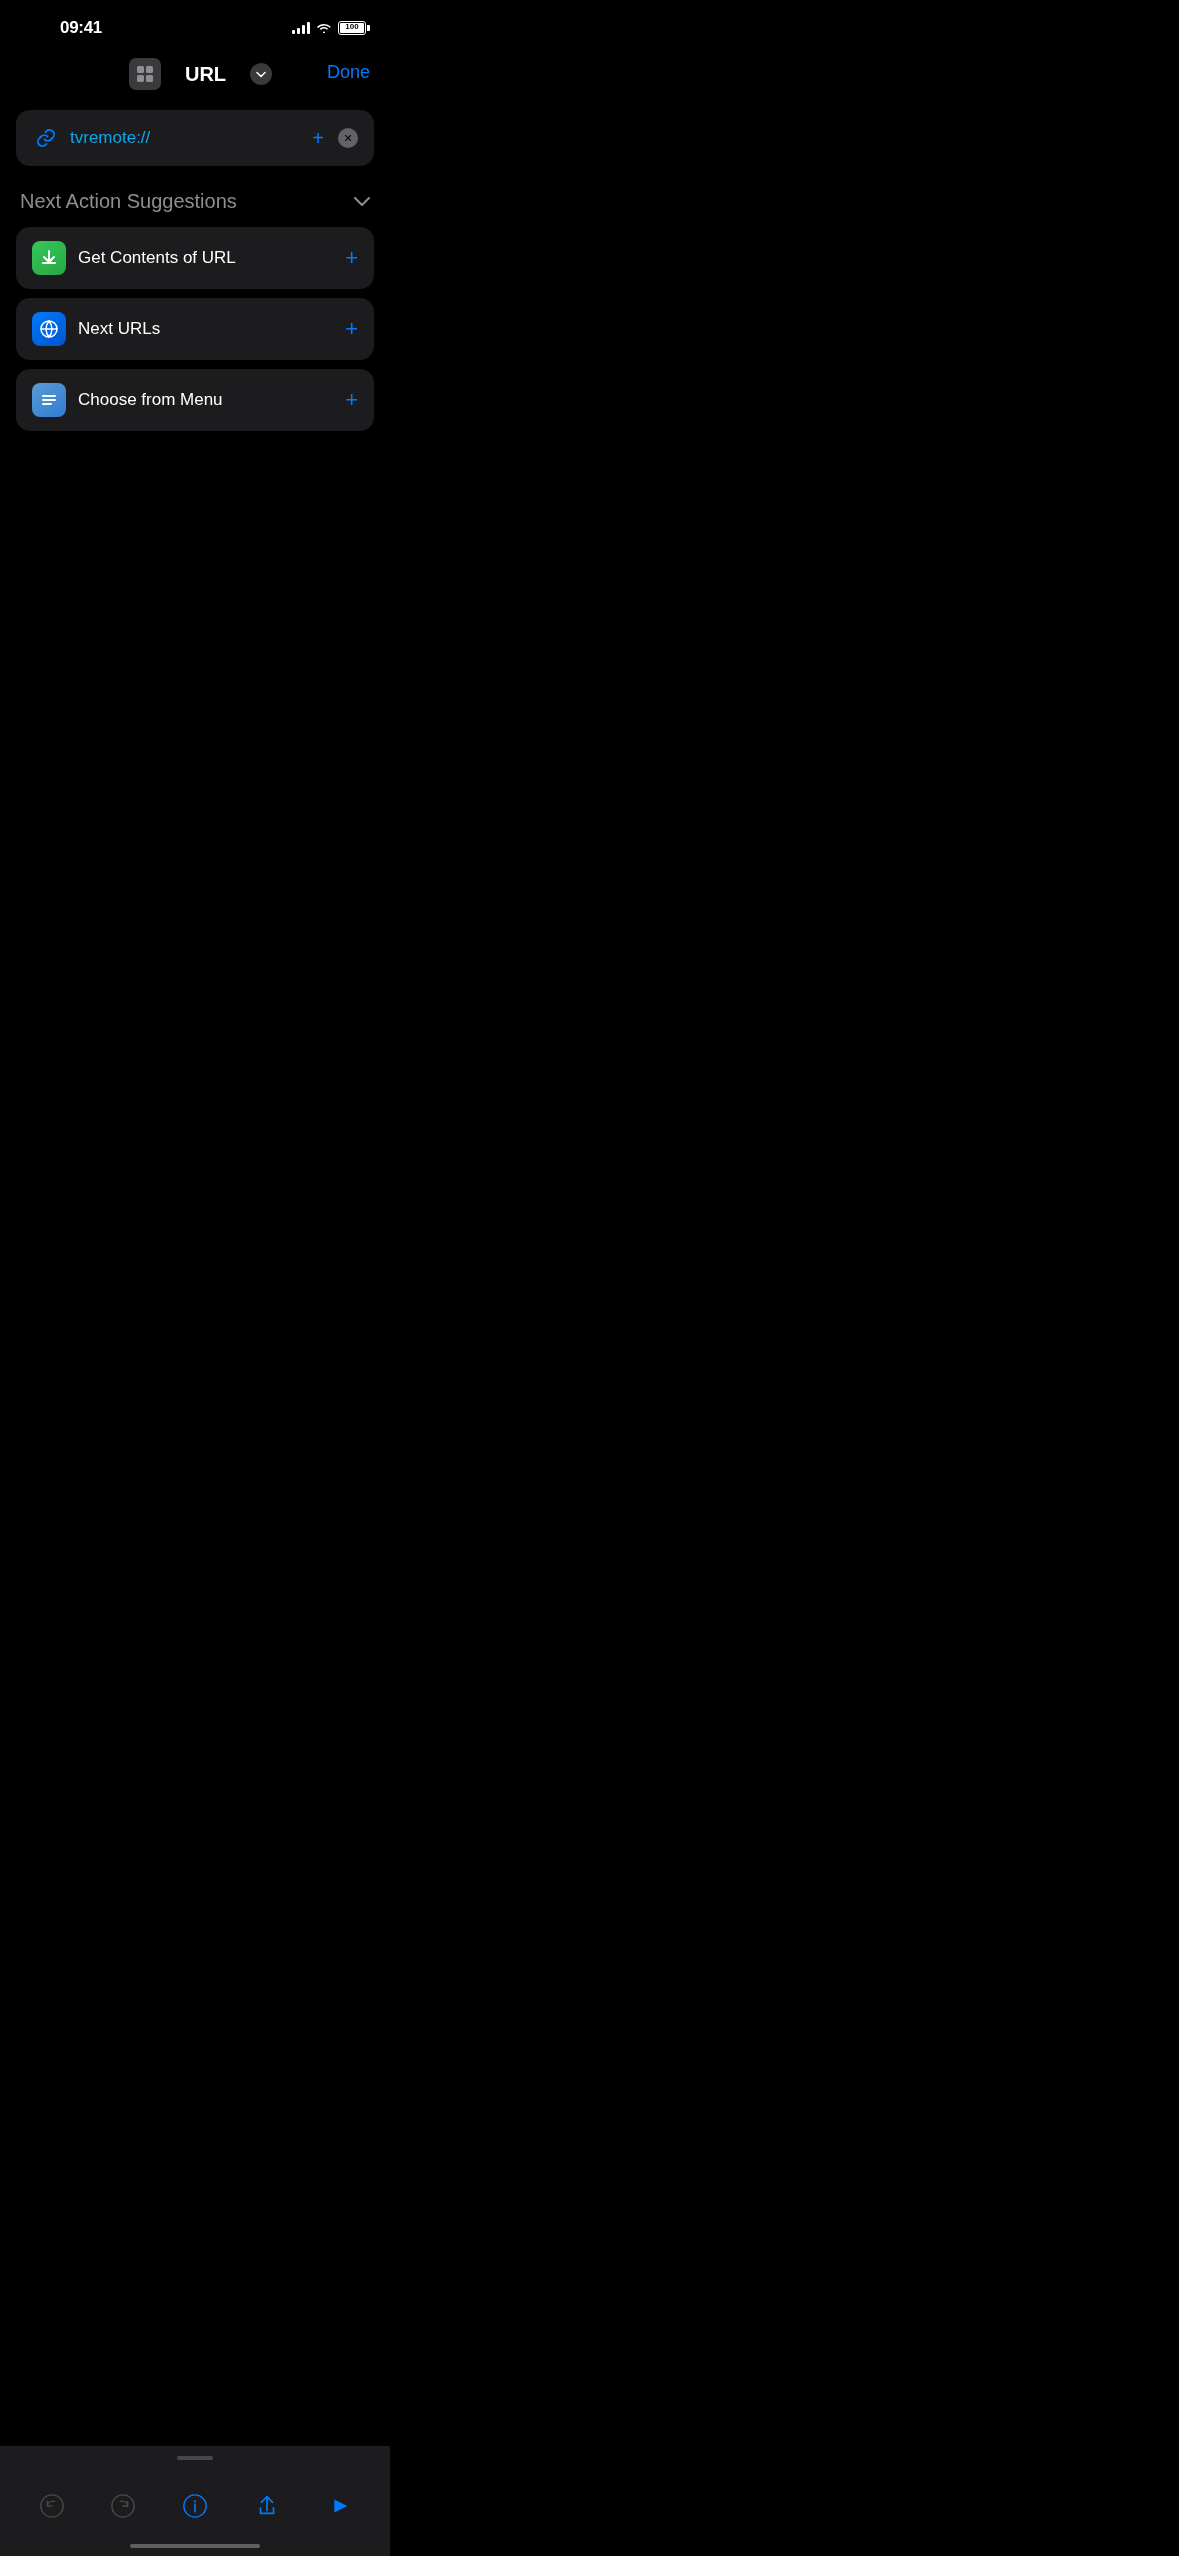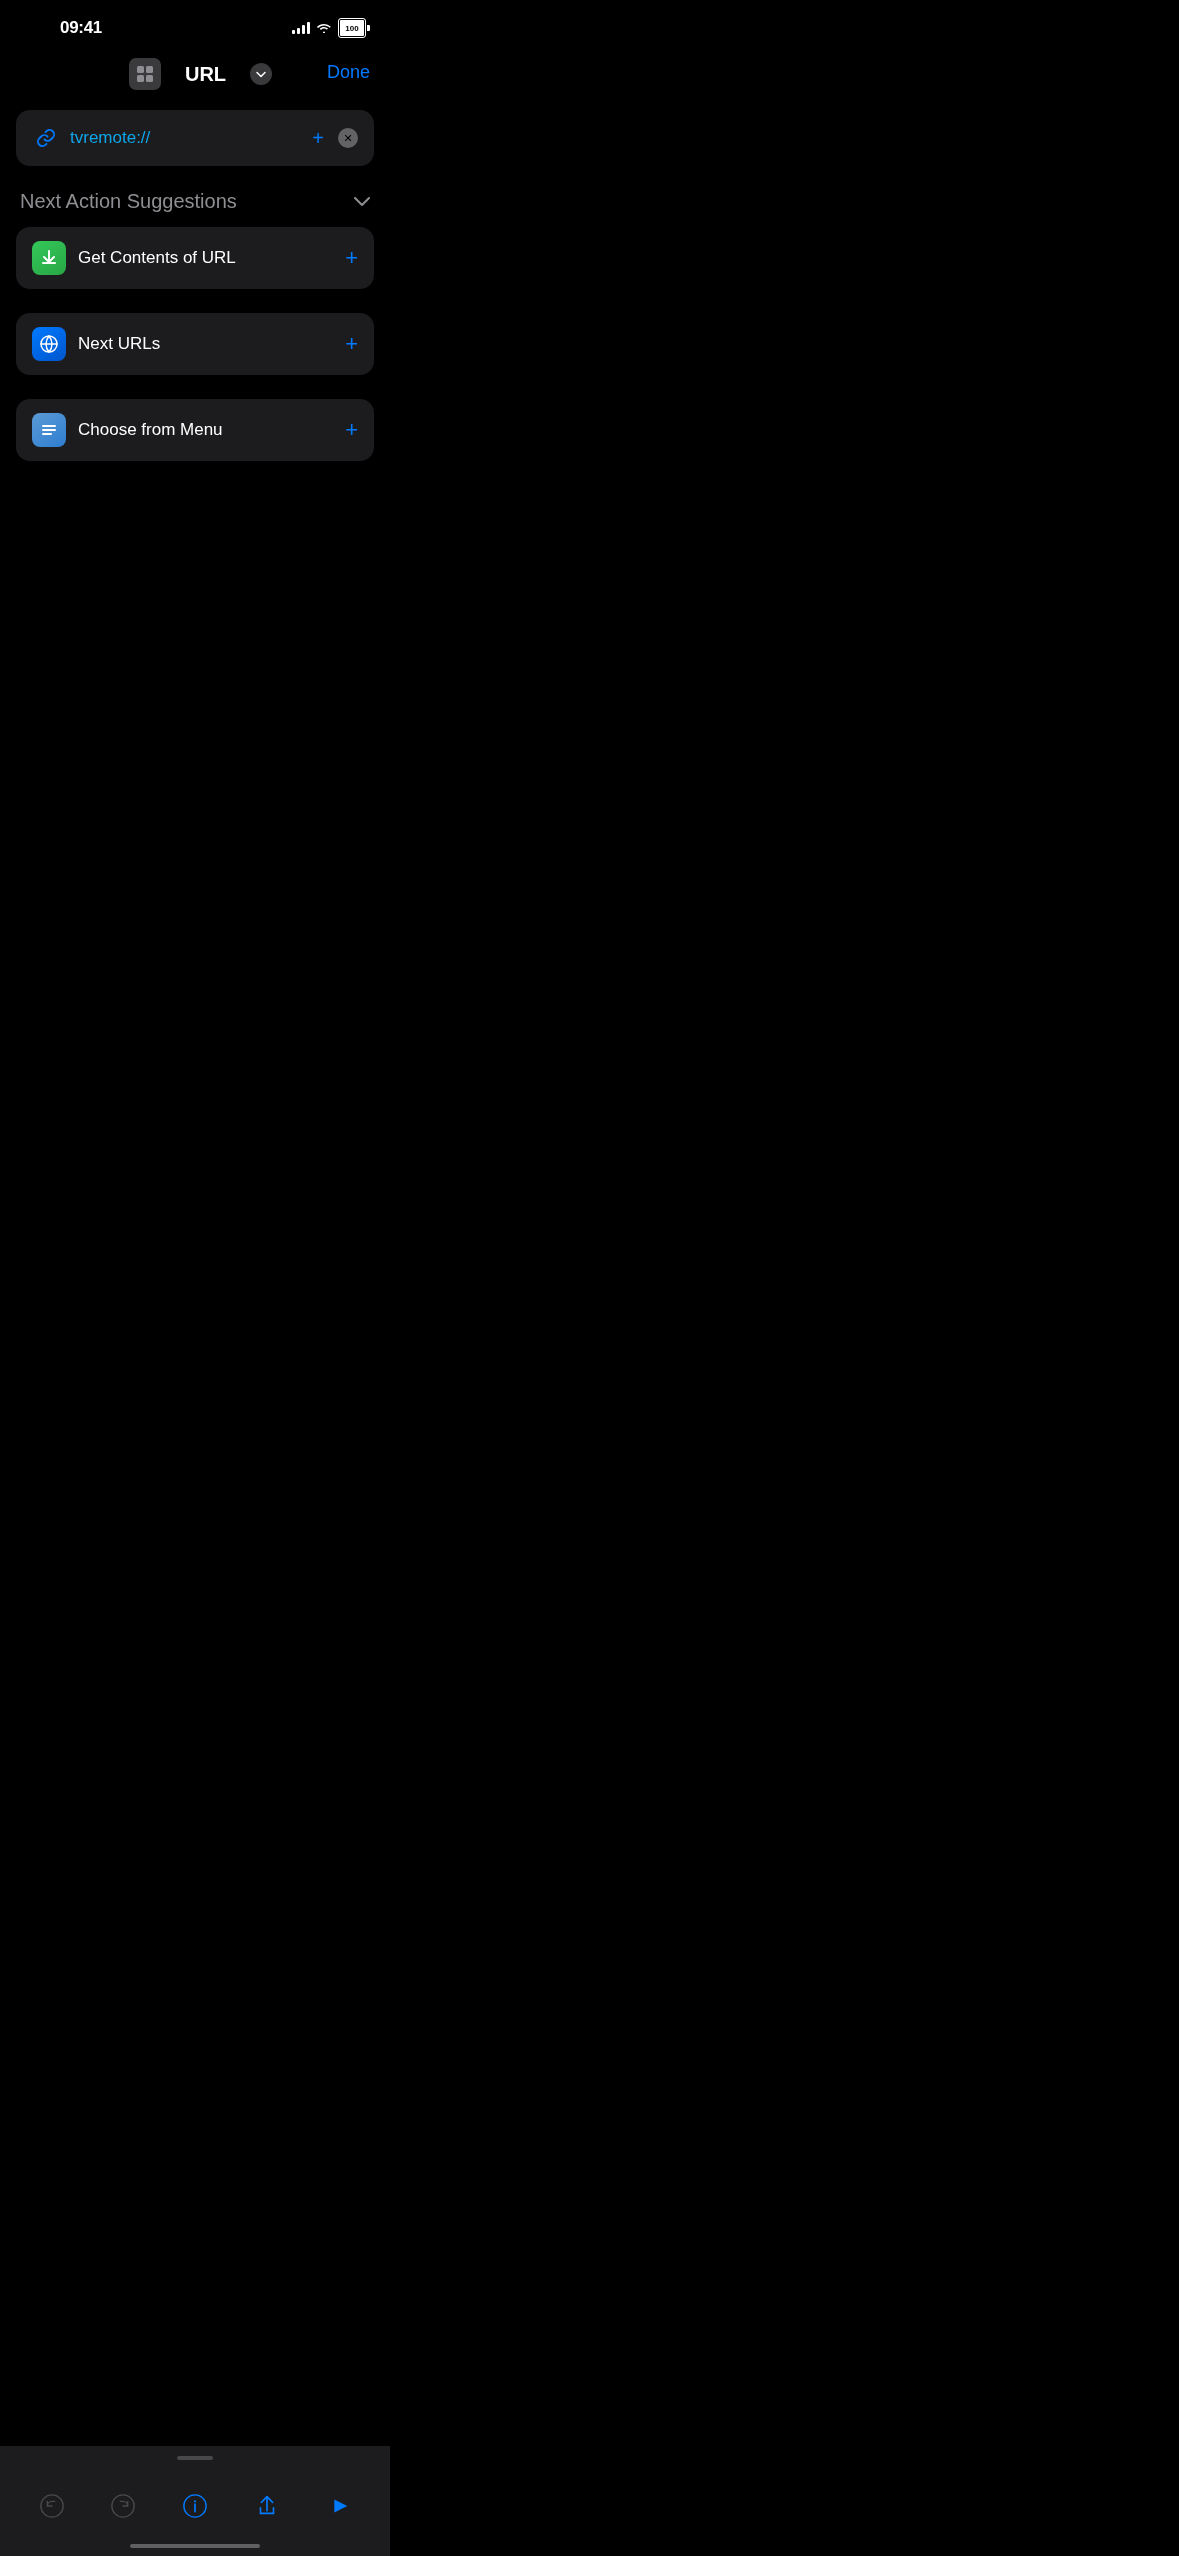--- a/index.html
+++ b/index.html
@@ -45,26 +45,25 @@
       background: #fff;
       border-radius: 1px;
       width: 3px;
     }
     .wifi-icon {
       font-size: 13px;
       color: #fff;
     }
     .battery-icon {
       display: flex;
-      align-items: center;
       justify-content: center;
       border: 1.5px solid #fff;
       border-radius: 3px;
       width: 28px;
-      height: 20px;
+      height: 14px;
       position: relative;
       font-size: 9px;
       font-weight: 700;
       color: #fff;
     }
     .battery-icon::after {
       content: '';
       position: absolute;
       right: -5px;
       top: 50%;
@@ -205,21 +204,21 @@
     }
     .suggestions-chevron {
       color: #8e8e93;
       font-size: 16px;
     }
 
     
     .action-list {
       display: flex;
       flex-direction: column;
-      gap: 24px;
+      gap: 9px;
     }
     .action-item {
       background: #1c1c1e;
       border-radius: 14px;
       padding: 14px 16px;
       display: flex;
       align-items: center;
       gap: 12px;
       cursor: pointer;
     }

